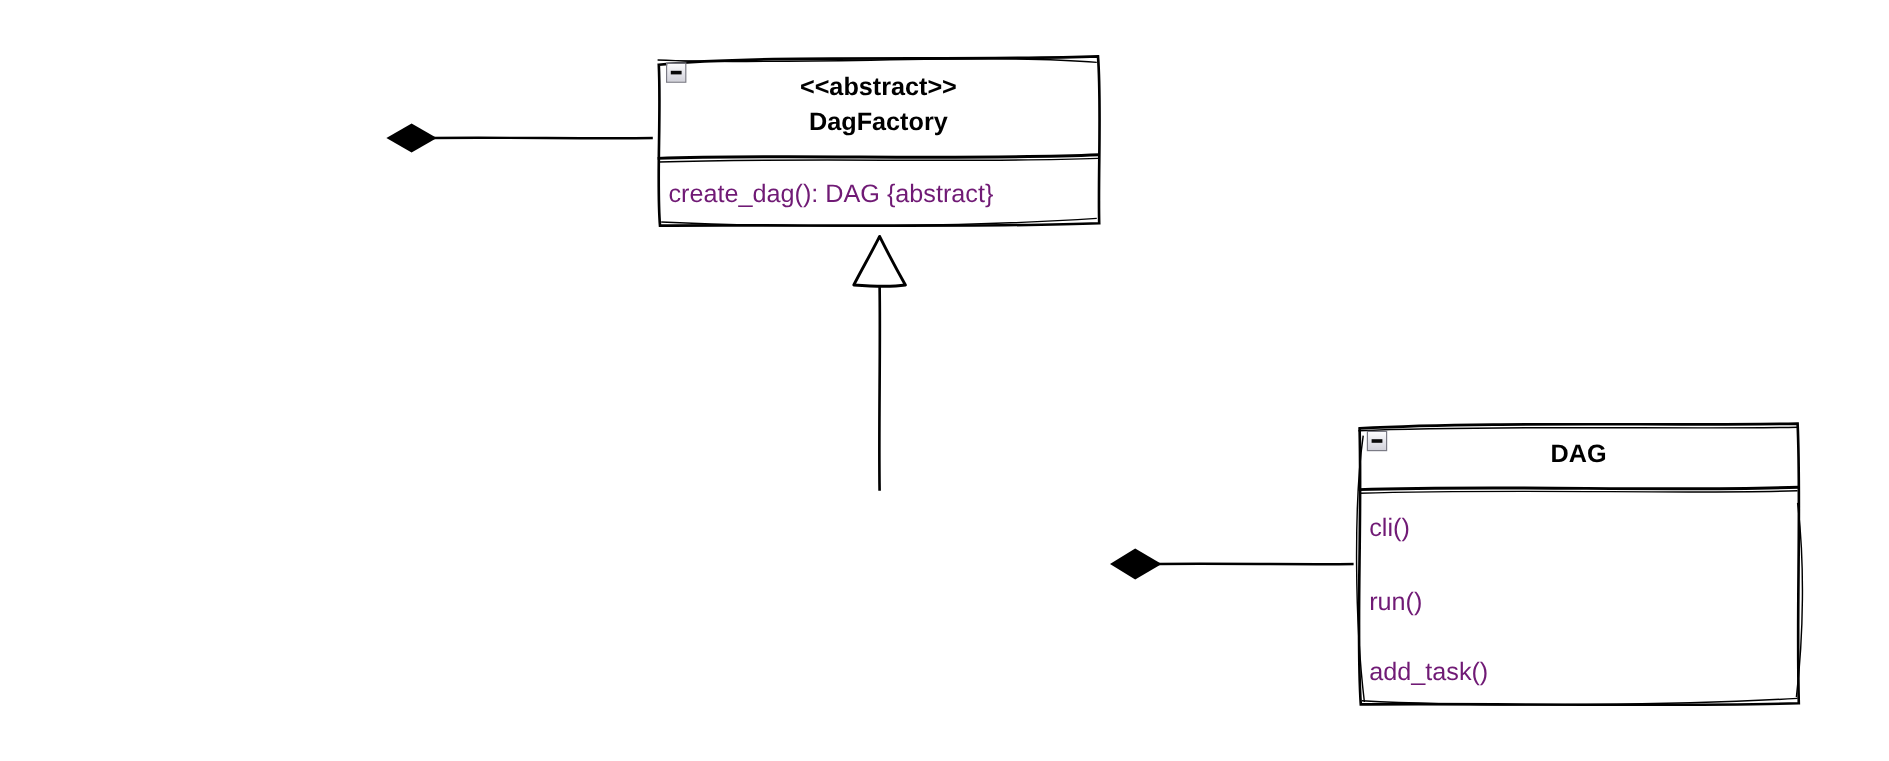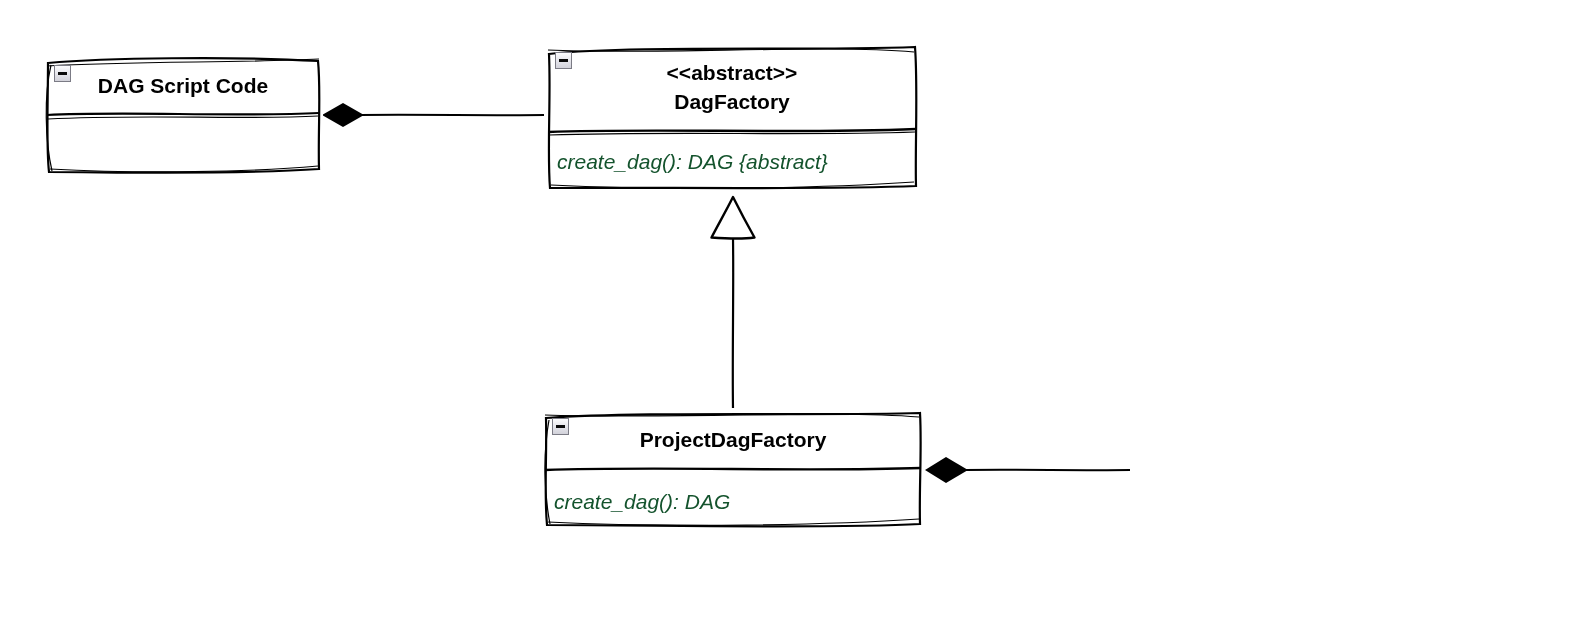--- a/index.html
+++ b/index.html
@@ -60,23 +60,22 @@
     font-weight: bold;
     font-size: 21px;
     line-height: 29px;
     color: #000;
     white-space: nowrap;
   }
   .method-label {
     position: absolute;
     font-size: 21px;
     line-height: 24px;
-    color: #14532d;
+    color: #701a75;
     white-space: nowrap;
-    font-style: italic;
   }
 </style>
 </head>
 <body>
 
 <div class="canvas">
 
   <svg class="rel-layer" viewBox="0 0 1574 634" xmlns="http://www.w3.org/2000/svg">
 
     <g>
@@ -88,66 +87,54 @@
       <path d="M 733 409 C 732.2 355, 733.8 290, 733 238" stroke="#000" stroke-width="2.2" fill="none"></path>
       <path d="M 733 197 C 740 211, 748 226, 754.5 237.5 C 741 239.5, 725 238.5, 711.5 237.5 C 718.5 224, 726.5 210, 733 197 Z" fill="#ffffff" stroke="#000" stroke-width="2.4" stroke-linejoin="round"></path>
     </g>
 
     <g>
       <path d="M 965 470 C 1020 469.4, 1080 470.6, 1130 470" stroke="#000" stroke-width="2" fill="none"></path>
       <polygon points="925,470 946,457 968,470 946,483" fill="#000"></polygon>
     </g>
   </svg>
 
-  <div class="uml-class" style="left:43px; top:55px; width:280px; height:122px;">
-    <svg class="border" width="280" height="122" viewBox="0 0 280 122">
-      <path d="M 5 8 C 60 3, 190 1, 275 6 C 278 35, 275 75, 276 114 C 195 120, 70 117, 6 117 C 3 90, 5 45, 5 8 Z" fill="none" stroke="#000" stroke-width="2.2"></path>
-      <path d="M 4 11 C 90 6, 200 8, 276 4" fill="none" stroke="#000" stroke-width="1.2"></path>
-      <path d="M 7 114 C 100 119, 210 117, 275 111" fill="none" stroke="#000" stroke-width="1.2"></path>
-      <path d="M 8 10 C 1 40, 2 85, 9 116" fill="none" stroke="#000" stroke-width="1.2"></path>
-      <path d="M 4 60 C 80 56, 190 62, 276 58" fill="none" stroke="#000" stroke-width="2.2"></path>
-      <path d="M 5 64 C 100 59, 200 65, 275 61" fill="none" stroke="#000" stroke-width="1.2"></path>
-    </svg>
-    <div class="collapse-btn">
-      <div class="minus-glyph"></div>
-    </div>
-    <div class="title-compartment" style="height:60px;">
-      <div class="class-name">DAG Script Code</div>
-    </div>
-  </div>
 
   <div class="uml-class" style="left:544px; top:42px; width:376px; height:150px;">
     <svg class="border" width="376" height="150" viewBox="0 0 376 150">
       <path d="M 5 12 C 90 3, 260 9, 371 5 C 374 45, 371 105, 372 144 C 275 148, 100 145, 6 146 C 3 110, 7 55, 5 12 Z" fill="none" stroke="#000" stroke-width="2.2"></path>
       <path d="M 4 8 C 120 13, 280 2, 370 10" fill="none" stroke="#000" stroke-width="1.2"></path>
       <path d="M 7 143 C 130 149, 280 146, 370 140" fill="none" stroke="#000" stroke-width="1.2"></path>
       <path d="M 4 90 C 110 86, 250 92, 372 87" fill="none" stroke="#000" stroke-width="2.4"></path>
       <path d="M 5 93 C 130 89, 260 94, 371 90" fill="none" stroke="#000" stroke-width="1.2"></path>
     </svg>
     <div class="collapse-btn">
       <div class="minus-glyph"></div>
     </div>
     <div class="title-compartment" style="height:90px;text-align:center;">
       <div class="class-stereotype">&lt;&lt;abstract&gt;&gt;</div>
       <div class="class-name">DagFactory</div>
     </div>
     <div class="method-label" style="left:13px; top:108px;">create_dag(): DAG {abstract}</div>
   </div>
 
-  <div class="uml-class" style="left:541px; top:408px; width:384px; height:122px;">
-    <svg class="border" width="384" height="122" viewBox="0 0 384 122">
-      <path d="M 5 10 C 100 3, 280 8, 379 5 C 381 40, 378 80, 379 116 C 290 121, 110 117, 6 117 C 3 85, 6 45, 5 10 Z" fill="none" stroke="#000" stroke-width="2.2"></path>
-      <path d="M 4 7 C 130 11, 290 2, 378 9" fill="none" stroke="#000" stroke-width="1.2"></path>
-      <path d="M 7 114 C 130 120, 290 117, 378 111" fill="none" stroke="#000" stroke-width="1.2"></path>
-      <path d="M 8 12 C 2 45, 3 85, 9 116" fill="none" stroke="#000" stroke-width="1.2"></path>
-      <path d="M 4 62 C 120 58, 260 64, 380 60" fill="none" stroke="#000" stroke-width="2.4"></path>
+
+  <div class="uml-class" style="left:1128px; top:349px; width:375px; height:242px;">
+    <svg class="border" width="375" height="242" viewBox="0 0 375 242">
+      <path d="M 5 8 C 110 2, 270 6, 370 4 C 373 70, 369 160, 371 237 C 280 240, 100 237, 6 238 C 2 180, 7 90, 5 8 Z" fill="none" stroke="#000" stroke-width="2.2"></path>
+      <path d="M 4 10 C 120 5, 280 9, 370 7" fill="none" stroke="#000" stroke-width="1.2"></path>
+      <path d="M 7 235 C 120 241, 280 238, 370 233" fill="none" stroke="#000" stroke-width="1.2"></path>
+      <path d="M 8 14 C 0 70, 1 170, 9 236" fill="none" stroke="#000" stroke-width="1.2"></path>
+      <path d="M 370 70 C 376 120, 375 180, 369 232" fill="none" stroke="#000" stroke-width="1.2"></path>
+      <path d="M 4 59 C 130 55, 260 61, 371 57" fill="none" stroke="#000" stroke-width="2.4"></path>
+      <path d="M 5 62 C 140 58, 270 63, 370 60" fill="none" stroke="#000" stroke-width="1.2"></path>
     </svg>
     <div class="collapse-btn">
       <div class="minus-glyph"></div>
     </div>
-    <div class="title-compartment" style="height:62px;">
-      <div class="class-name">ProjectDagFactory</div>
+    <div class="title-compartment" style="height:59px;">
+      <div class="class-name">DAG</div>
     </div>
-    <div class="method-label" style="left:13px; top:82px;">create_dag(): DAG</div>
+    <div class="method-label" style="left:13px; top:80px;">cli()</div>
+    <div class="method-label" style="left:13px; top:141px;">run()</div>
+    <div class="method-label" style="left:13px; top:200px;">add_task()</div>
   </div>
-
 
 </div>
 
 </body></html>

